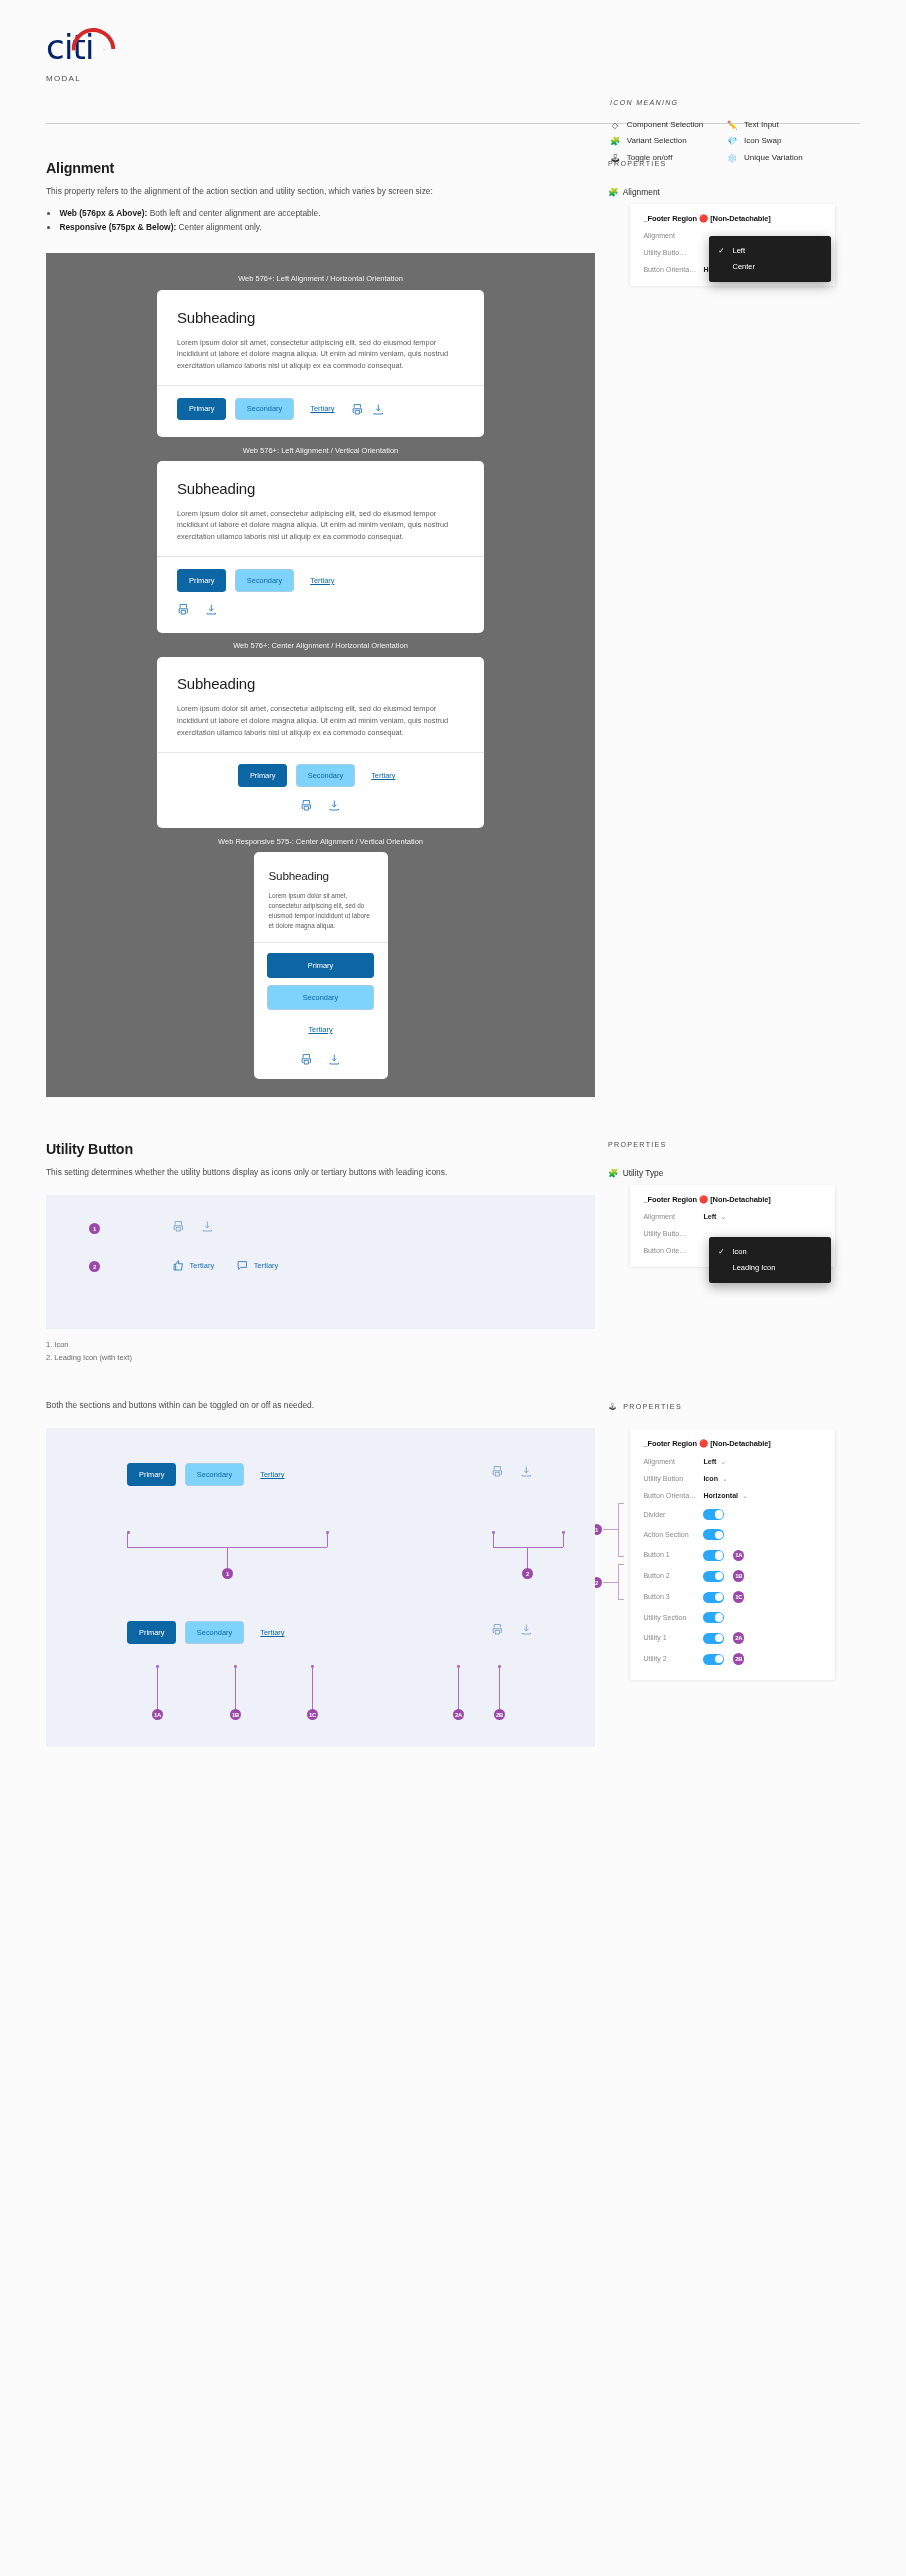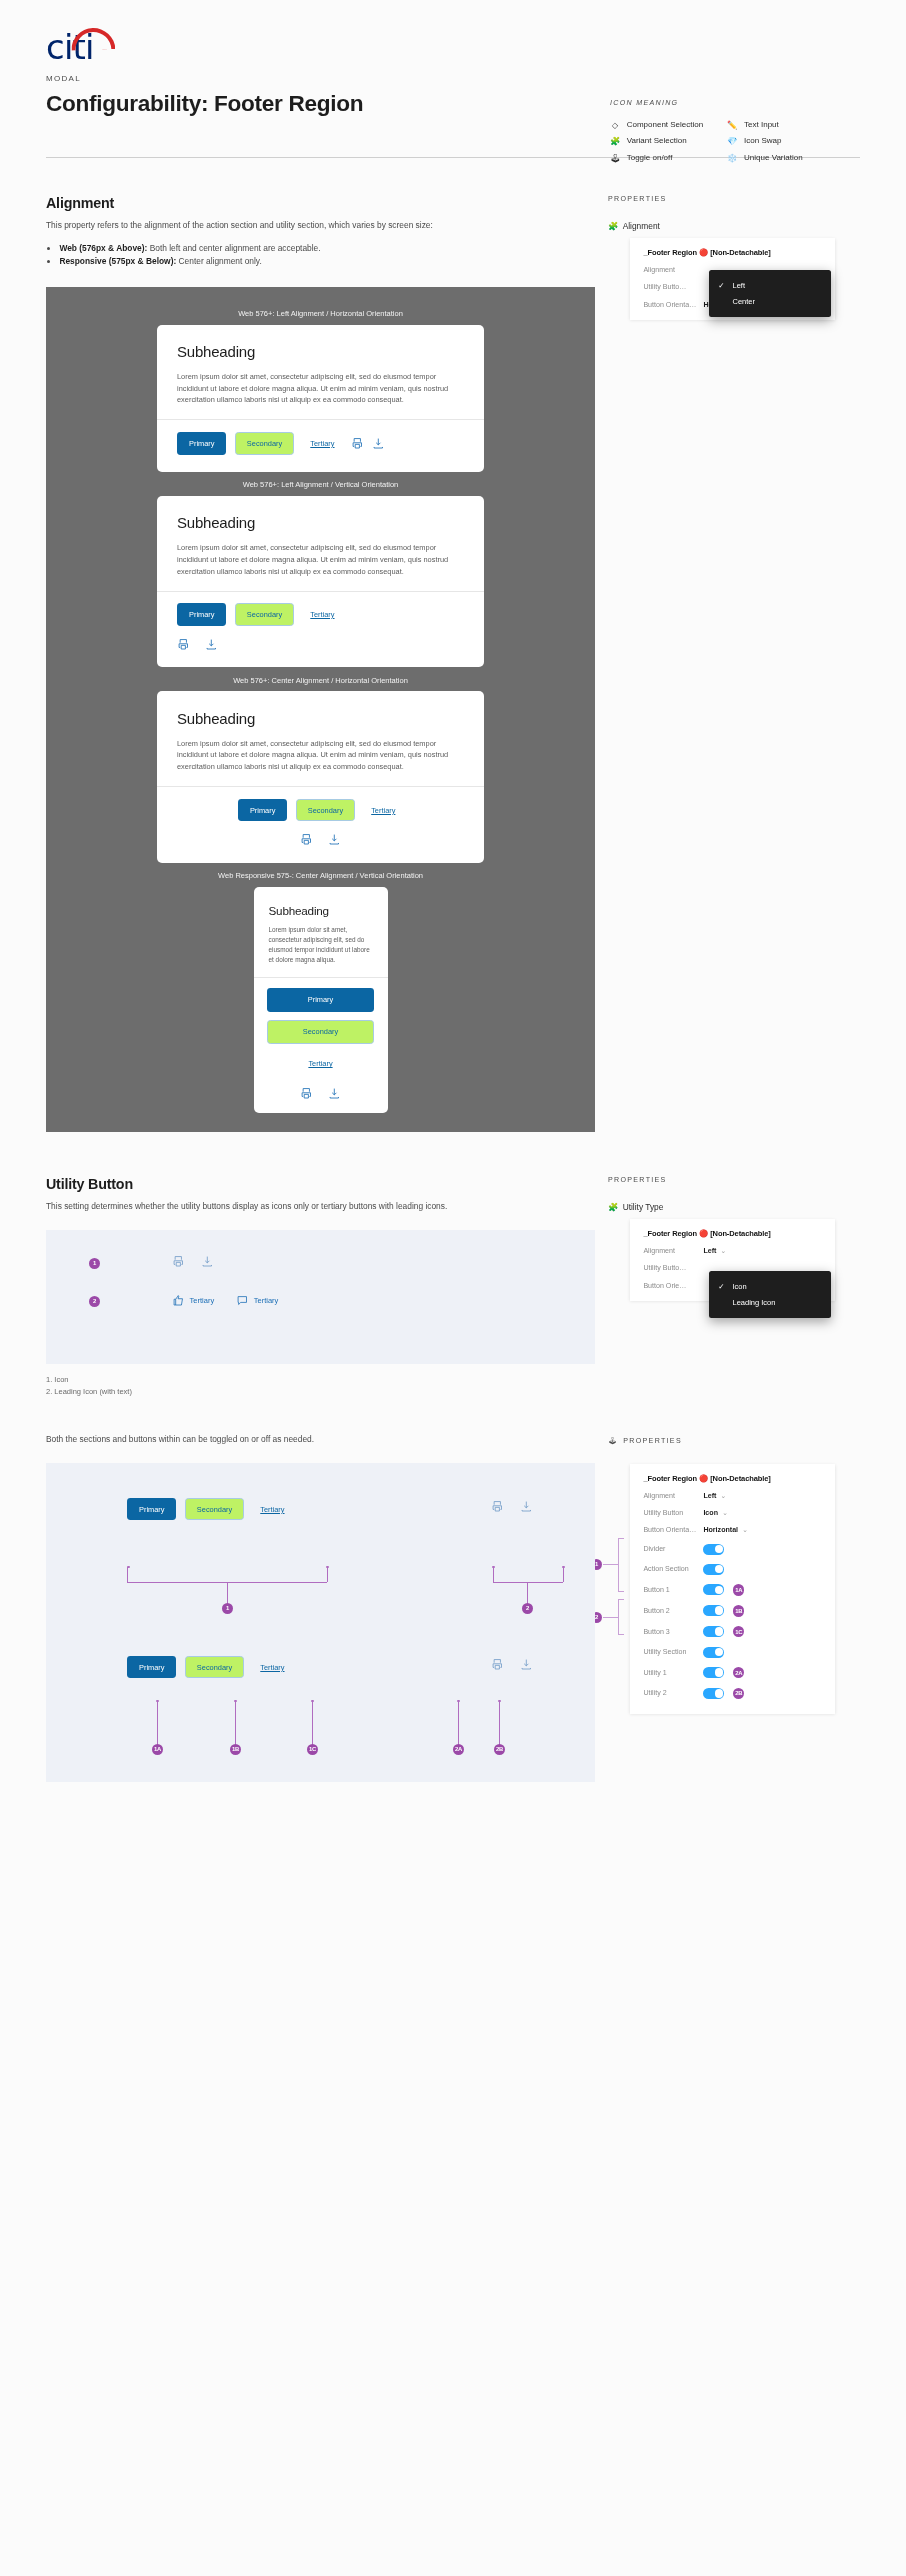--- a/index.html
+++ b/index.html
@@ -143,21 +143,21 @@
   .modal.narrow .m-foot { padding: 10px 13.4px 13.4px 13.4px; }
   .m-actions { display: flex; align-items: center; gap: 8.4px; }
   .m-actions.center { justify-content: center; }
   .m-actions.vert { flex-direction: column; align-items: stretch; gap: 7.5px; }
 
   .btn {
     font-size: 7.4px; border-radius: 3.4px; padding: 5.9px 11px; cursor: pointer;
     white-space: nowrap; font-family: inherit; border: 0.8px solid transparent;
   }
   .btn-primary { background: #0b66a3; color: #fff; }
-  .btn-secondary { background: #bef264; color: #0b66a3; border: 0.8px solid #a7cbe3; }
+  .btn-secondary { background: #7dd3fc; color: #0b66a3; border: 0.8px solid #a7cbe3; }
   .btn-tertiary {
     background: transparent; color: #0b66a3; text-decoration: underline; padding: 5.9px 6.7px;
   }
   .modal.narrow .btn { text-align: center; padding: 6.7px 8.4px; }
 
   .util-row { display: flex; align-items: center; gap: 15px; margin-top: 11.7px; }
   .util-row.center { justify-content: center; }
   .ic { width: 12.6px; height: 12.6px; display: inline-block; }
   .ic svg { display: block; width: 100%; height: 100%; }
 
@@ -186,21 +186,20 @@
 <body>
 
 <div class="page">
 
   <div class="header">
     <div class="logo">
       <div class="logo-text">citi</div>
       <div class="logo-arc"></div>
     </div>
     <div class="eyebrow">MODAL</div>
-    <div class="page-title">Configurability: Footer Region</div>
   </div>
 
   <div class="icon-meaning">
     <div class="im-title">ICON MEANING</div>
     <div class="im-cols">
       <div class="im-col">
         <div class="im-row">
           <span class="im-ico">◇</span>
           <span>Component Selection</span>
         </div>

